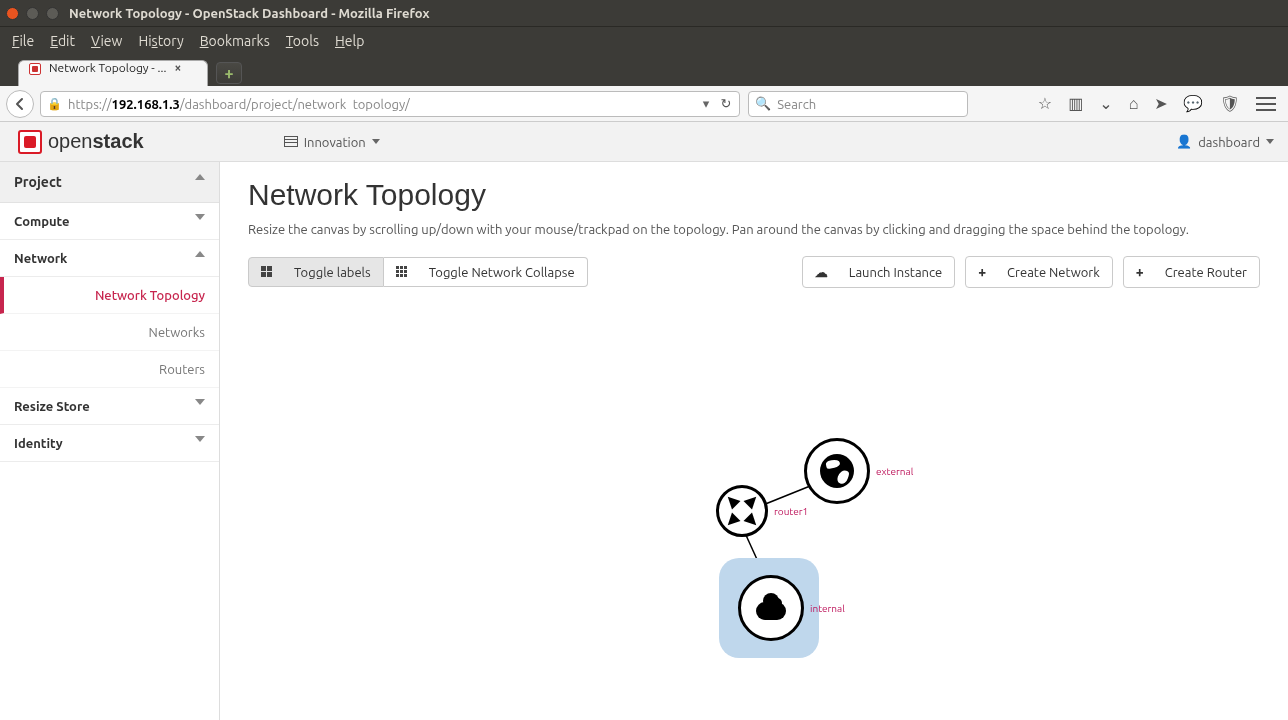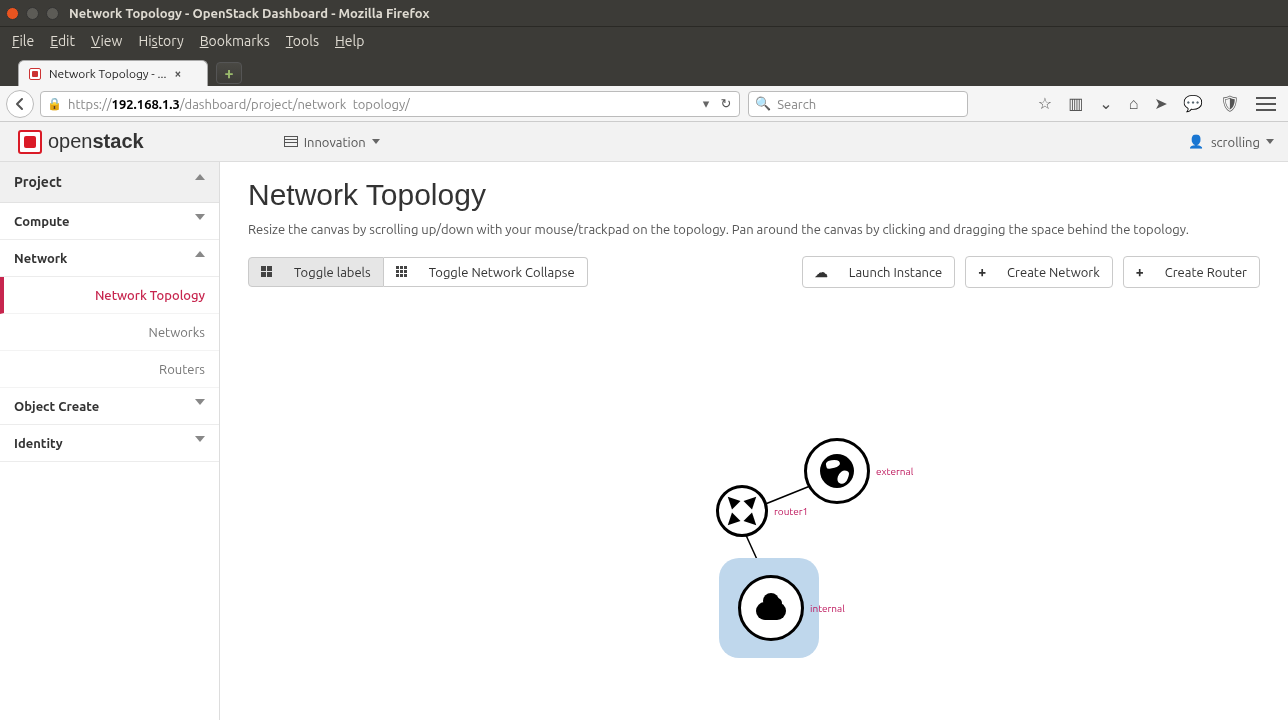--- a/index.html
+++ b/index.html
@@ -12,21 +12,21 @@
   .os-btn.close { background:#e95420; }
   .os-title { font-weight:bold; font-size:13px; }
 
   
   .fx-menubar { background:#3c3b37; height:28px; display:flex; align-items:center; padding:0 4px; border-top:1px solid #2a2925; }
   .fx-menubar span { color:#dfdbd2; margin:8px 8px; font-size:14px; cursor:default; }
   .fx-menubar span u { text-decoration:underline; }
 
   
   .fx-tabstrip { background:#3c3b37; height:32px; display:flex; align-items:flex-end; padding-left:18px; }
-  .fx-tab { background:#f5f5f5; border-top-left-radius:6px; border-top-right-radius:6px; height:26px; min-width:190px; display:flex; align-items:center; padding:0 8px; font-size:12px; position:relative; border:1px solid #aaa; border-bottom:none; }
+  .fx-tab { background:#f5f5f5; border-top-left-radius:6px; border-top-right-radius:6px; height:26px; min-width:190px; display:flex; padding:0 8px; font-size:12px; position:relative; border:1px solid #aaa; border-bottom:none; }
   .fx-tab .favicon { width:16px; height:16px; margin-right:6px; display:flex; align-items:center; justify-content:center; }
   .fx-favicon-dot { width:12px; height:12px; background:#fff; border:1px solid #c33; position:relative; border-radius:2px; }
   .fx-favicon-dot::after { content:""; position:absolute; width:6px; height:6px; background:#c33; top:2px; left:2px; border-radius:1px; }
   .fx-tab-close { margin-left:8px; font-weight:bold; color:#555; }
   .fx-newtab { margin-left:8px; height:22px; width:26px; display:flex; align-items:center; justify-content:center; font-size:16px; font-weight:bold; color:#9aba6c; background:linear-gradient(#4a4944,#3c3b37); border:1px solid #555; border-radius:4px; margin-bottom:2px; }
 
   
   .fx-toolbar { background:#f5f5f5; height:36px; display:flex; align-items:center; padding:0 6px; border-bottom:1px solid #ccc; }
   .fx-back { width:28px; height:28px; border-radius:50%; background:#fff; border:1px solid #bbb; display:flex; align-items:center; justify-content:center; font-size:14px; color:#555; margin-right:6px; }
   .urlbar { flex:0 0 700px; height:26px; border:1px solid #bbb; border-radius:4px; background:#fff; display:flex; align-items:center; padding:0 6px; font-size:13px; color:#888; }
@@ -185,21 +185,21 @@
     <span class="mark"></span>
     <span><span>open</span><b>stack</b></span>
   </div>
   <div class="project-switch">
     <span class="pic"></span>
     <span>Innovation</span>
     <span class="caret"></span>
   </div>
   <div class="user-menu">
     <span>👤</span>
-    <span>scrolling</span>
+    <span>dashboard</span>
     <span class="caret"></span>
   </div>
 </div>
 
 <div class="workspace">
 
   <div class="sidebar">
     <div class="side-group">
       <span>Project</span>
       <span class="chev up"></span>
@@ -211,21 +211,21 @@
     <div class="side-group sub plain">
       <span>Network</span>
       <span class="chev up"></span>
     </div>
     <div class="side-items">
       <div class="side-item active">Network Topology</div>
       <div class="side-item">Networks</div>
       <div class="side-item">Routers</div>
     </div>
     <div class="side-group sub plain">
-      <span>Object Create</span>
+      <span>Resize Store</span>
       <span class="chev down"></span>
     </div>
     <div class="side-group sub plain">
       <span>Identity</span>
       <span class="chev down"></span>
     </div>
   </div>
 
   <div class="main">
     <h1>Network Topology</h1>

